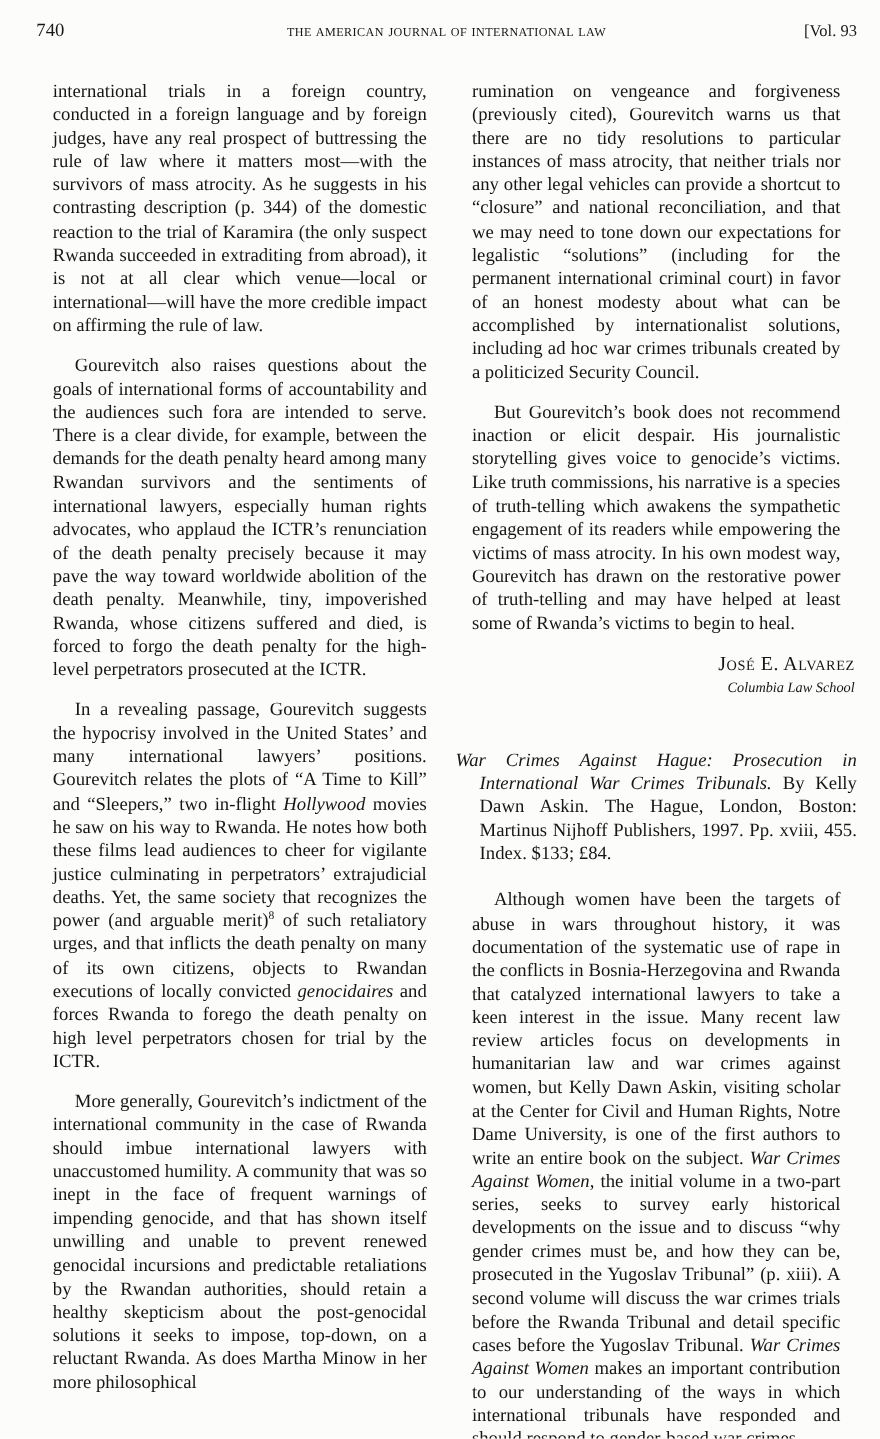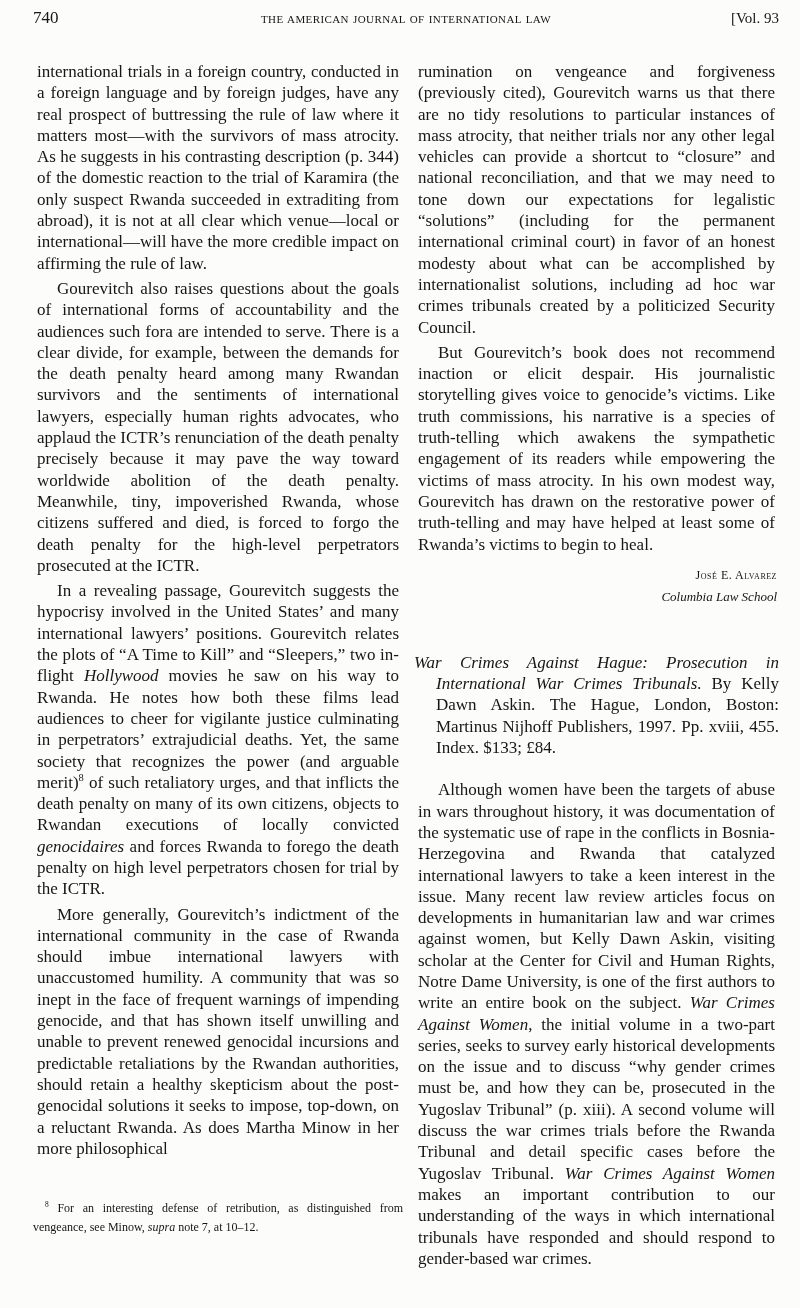--- a/index.html
+++ b/index.html
@@ -3,43 +3,43 @@
 <meta charset="utf-8">
 <style>
   html,body{margin:0;padding:0;background:#ffffff;}
   .page{
     width:800px;height:1308px;position:relative;overflow:hidden;
     background:#fcfcfb;color:#161616;
     font-family:"Liberation Serif","DejaVu Serif",serif;
     -webkit-font-smoothing:antialiased;
   }
   .header{
-    position:absolute;top:8px;left:33px;width:746px;
+    position:absolute;top:18px;left:33px;width:746px;
     display:flex;align-items:baseline;
   }
   .pagenum{width:90px;font-size:17px;text-align:left;}
   .jtitle{flex:1;text-align:center;font-size:11px;letter-spacing:0.4px;word-spacing:1px;}
   .vol{width:90px;text-align:right;font-size:15px;}
   .col{
     position:absolute;top:57px;
     font-size:17px;line-height:21.3px;text-align:justify;
   }
   .col-left{left:33px;width:370px;}
   .col-right{left:414px;width:365px;}
-  p.para{margin:4px;}
+  p.para{margin:15px;}
   p.para.indent{text-indent:20px;}
   sup{font-size:62%;vertical-align:super;line-height:0;}
   i{}
   .footnote{
     margin:40px 0 0 0;
     font-size:12px;line-height:18.6px;
     text-indent:12px;text-align:justify;
   }
   .signature{text-align:right;margin:9px 2px 0 0;line-height:22px;}
-  .sig-name{font-variant:small-caps;font-size:12px;letter-spacing:0.5px;}
+  .sig-name{font-variant:small-caps;font-size:18px;letter-spacing:0.5px;}
   .sig-affil{font-style:italic;font-size:13px;}
   .book-heading{
     margin:44px 0 21px 0;
     padding-left:22px;text-indent:-22px;
     text-align:justify;
   }
 </style>
 </head>
 <body>
 

